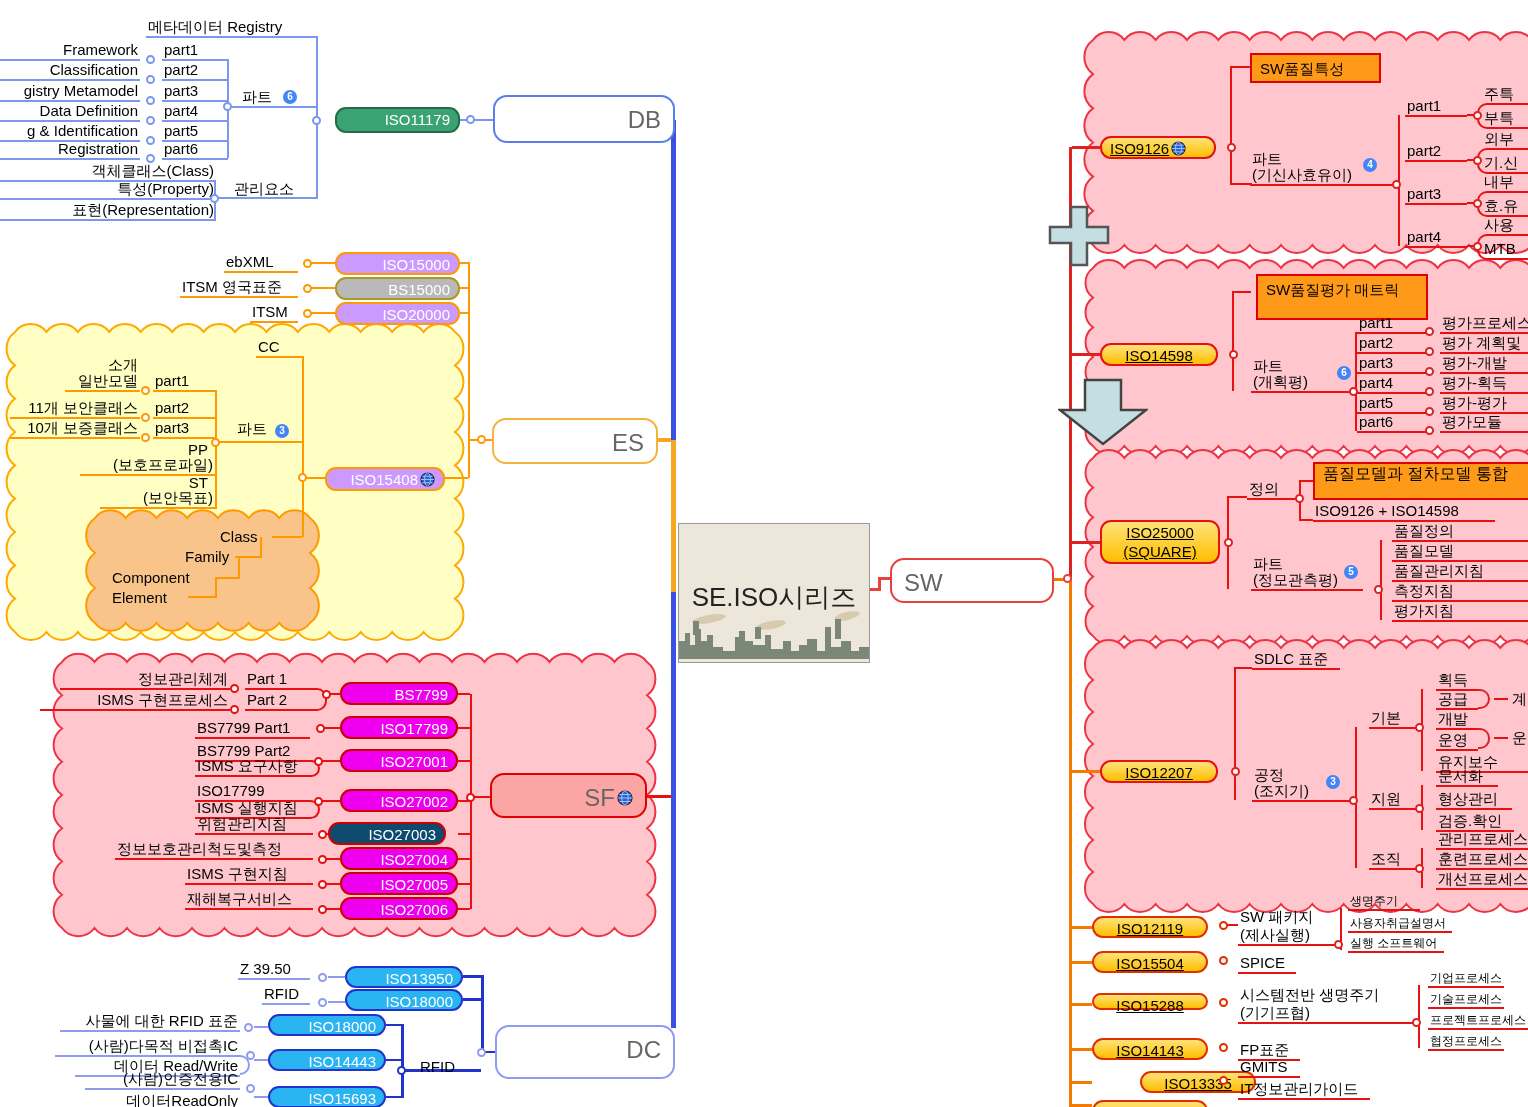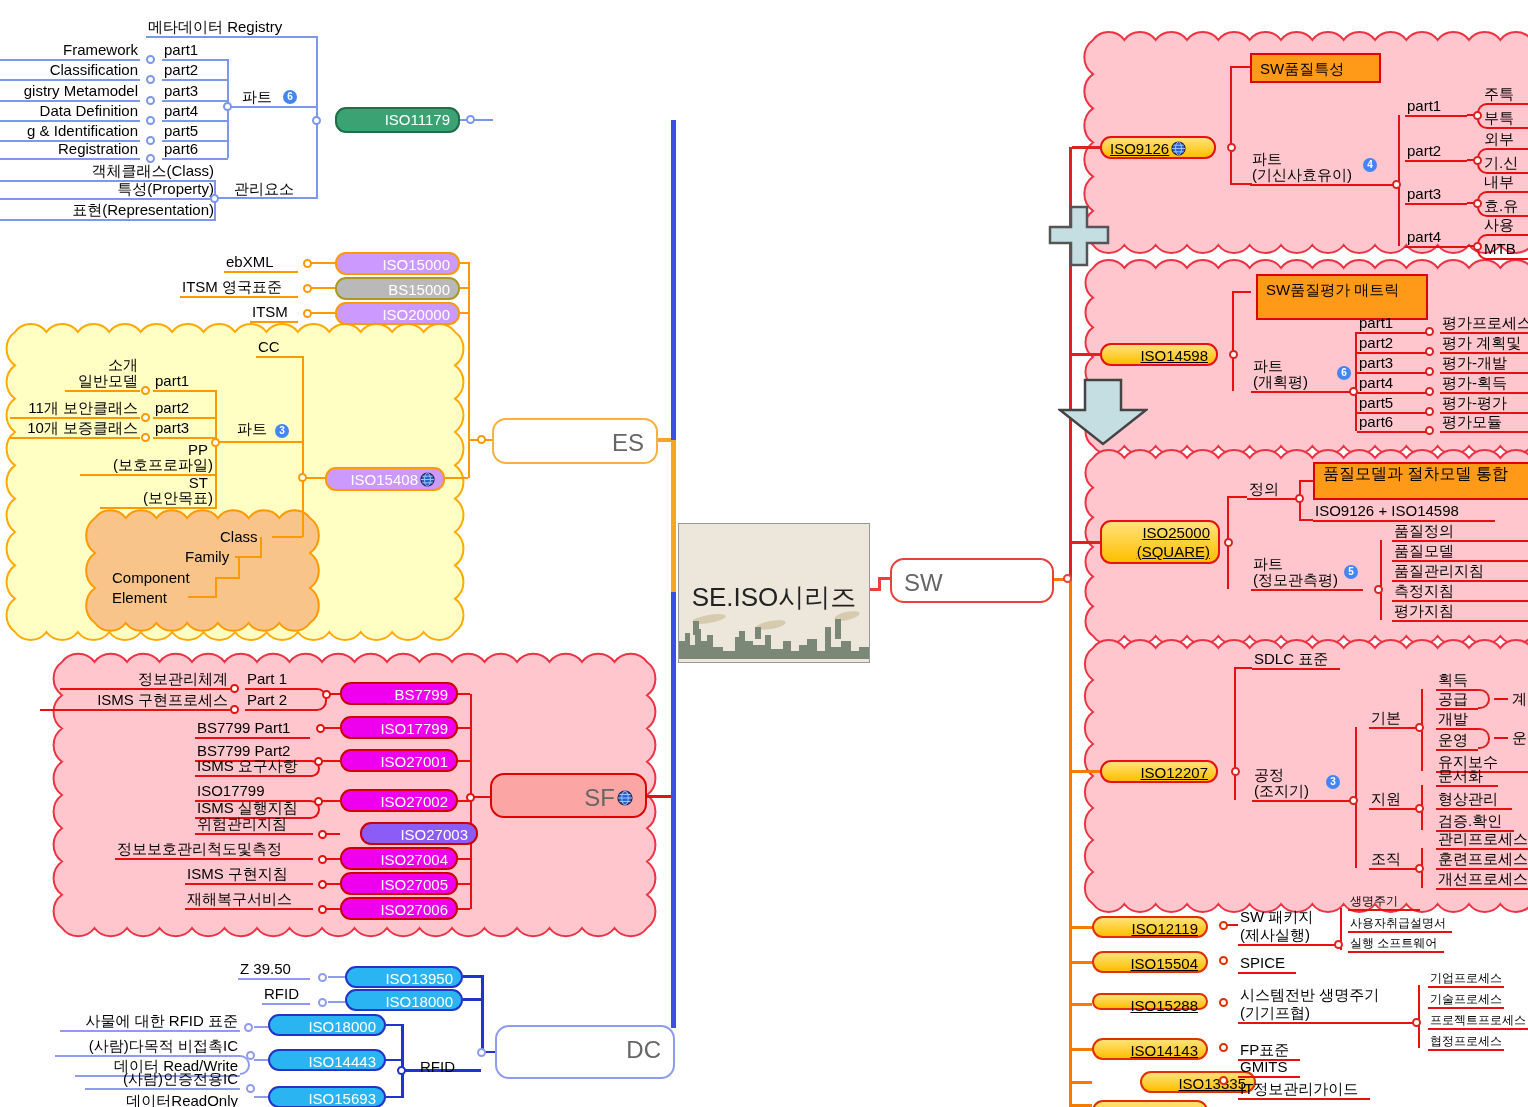--- a/index.html
+++ b/index.html
@@ -10,21 +10,21 @@
   .r{text-align:right}
   .ub{border-bottom:2px solid #7b97ee}
   .uo{border-bottom:2px solid #ff9900}
   .ur{border-bottom:2px solid #e81010}
   .up{border-bottom:2px solid #8f9bef}
   .h{position:absolute;height:2px;z-index:1}
   .v{position:absolute;width:2px;z-index:1}
   .lb{background:#7b97ee}.lo{background:#ff9900}.lr{background:#e81010}.lp{background:#8f9bef}.ld{background:#2233cc}
   .c{position:absolute;width:9px;height:9px;border-radius:50%;background:#fff;border:2px solid #888;box-sizing:border-box;z-index:3}
   .nd{position:absolute;border:2px solid;border-radius:11px;font:15px/19px "Liberation Sans",sans-serif;color:#fff;text-align:right;padding:1px 8px 0;box-sizing:border-box;white-space:nowrap;z-index:2}
-  .ny{position:absolute;border:2px solid #e81010;border-radius:11px;background:linear-gradient(#ffe27a,#ffbf00);color:#000;font:15px/19px "Liberation Sans",sans-serif;text-align:right;padding:1px 8px 0;box-sizing:border-box;text-decoration:underline;white-space:nowrap;z-index:2}
+  .ny{position:absolute;border:2px solid #e81010;border-radius:11px;background:linear-gradient(#ffe27a,#ffbf00);color:#000;font:15px/19px "Liberation Sans",sans-serif;text-align:center;padding:1px 8px 0;box-sizing:border-box;text-decoration:underline;white-space:nowrap;z-index:2}
   .bx{position:absolute;background:#fff;border:2px solid;border-radius:14px;font:24px/28px "Liberation Sans",sans-serif;color:#666;box-sizing:border-box;padding:9px 12px;text-align:right;z-index:2}
   .ob{position:absolute;background:#ff9918;border:2px solid #e00000;font:15px/17px "Liberation Sans",sans-serif;color:#000;padding:5px 8px;box-sizing:border-box;white-space:nowrap;z-index:2}
   .cl{position:absolute;border:2px solid #e81010;border-right:none;border-radius:10px 0 0 10px;box-sizing:border-box;z-index:1}
   .cr{position:absolute;border:2px solid #e81010;border-left:none;border-radius:0 10px 10px 0;box-sizing:border-box;z-index:1}
   .nm{position:absolute;width:14px;height:14px;border-radius:50%;background:#4285f4;color:#fff;font:bold 10px/14px "Liberation Sans",sans-serif;text-align:center;z-index:3}
   .fx{display:flex;align-items:center;justify-content:flex-end;gap:2px}
   .gl{flex:0 0 auto}
   svg.icon{position:absolute;z-index:2}
 </style>
 </head>
@@ -79,20 +79,21 @@
 <div class="lbl ub r" style="left:0;top:201px;width:216px">표현(Representation)</div>
 <div class="v lb" style="left:214px;top:180px;height:41px"></div>
 <div class="c" style="left:210px;top:194px;border-color:#7b97ee"></div>
 <div class="h lb" style="left:214px;top:197px;width:102px"></div>
 <div class="lbl" style="left:232px;top:180px">관리요소</div>
 
 <div class="nd" style="left:335px;top:107px;width:125px;height:26px;background:#3ba273;border-color:#1e6e48">ISO11179</div>
 <div class="c" style="left:312px;top:116px;border-color:#7b97ee"></div>
 <div class="h lb" style="left:460px;top:119px;width:33px"></div>
 <div class="c" style="left:466px;top:115px;border-color:#7b97ee"></div>
+<div class="bx" style="left:493px;top:95px;width:182px;height:48px;border-color:#5b7fe8">DB</div>
 
 <div class="v" style="left:671px;top:120px;height:320px;width:5px;background:#3a50e0"></div>
 <div class="v" style="left:671px;top:440px;height:152px;width:5px;background:#f5a623"></div>
 <div class="v" style="left:671px;top:592px;height:436px;width:5px;background:#3a50e0"></div>
 
 <div class="lbl uo" style="left:224px;top:253px;width:74px">ebXML</div>
 <div class="c" style="left:303px;top:259px;border-color:#ff9900"></div>
 <div class="h lo" style="left:311px;top:262px;width:24px"></div>
 <div class="nd" style="left:335px;top:252px;width:125px;height:23px;background:#cc99ff;border-color:#ff9900">ISO15000</div>
 <div class="h lo" style="left:460px;top:262px;width:10px"></div>
@@ -211,21 +212,21 @@
 <div class="lbl ur" style="left:195px;top:799px;width:115px">ISMS 실행지침</div>
 <div class="cr" style="left:310px;top:800px;width:10px;height:19px"></div>
 <div class="c" style="left:314px;top:797px;border-color:#e81010"></div>
 <div class="h lr" style="left:322px;top:800px;width:18px"></div>
 <div class="nd" style="left:340px;top:789px;width:118px;height:23px;background:#ee00ee;border-color:#c00">ISO27002</div>
 <div class="h lr" style="left:458px;top:800px;width:12px"></div>
 
 <div class="lbl ur" style="left:195px;top:815px;width:118px">위험관리지침</div>
 <div class="c" style="left:318px;top:830px;border-color:#e81010"></div>
 <div class="h lr" style="left:326px;top:833px;width:14px"></div>
-<div class="nd" style="left:360px;top:822px;width:118px;height:23px;background:#8b5cf6;border-color:#c00">ISO27003</div>
+<div class="nd" style="left:328px;top:822px;width:118px;height:23px;background:#0c4a6e;border-color:#c00">ISO27003</div>
 <div class="h lr" style="left:458px;top:833px;width:12px"></div>
 
 <div class="lbl ur" style="left:115px;top:840px;width:198px">정보보호관리척도및측정</div>
 <div class="c" style="left:318px;top:855px;border-color:#e81010"></div>
 <div class="h lr" style="left:326px;top:858px;width:14px"></div>
 <div class="nd" style="left:340px;top:847px;width:118px;height:23px;background:#ee00ee;border-color:#c00">ISO27004</div>
 <div class="h lr" style="left:458px;top:858px;width:12px"></div>
 
 <div class="lbl ur" style="left:185px;top:865px;width:128px">ISMS 구현지침</div>
 <div class="c" style="left:318px;top:880px;border-color:#e81010"></div>

